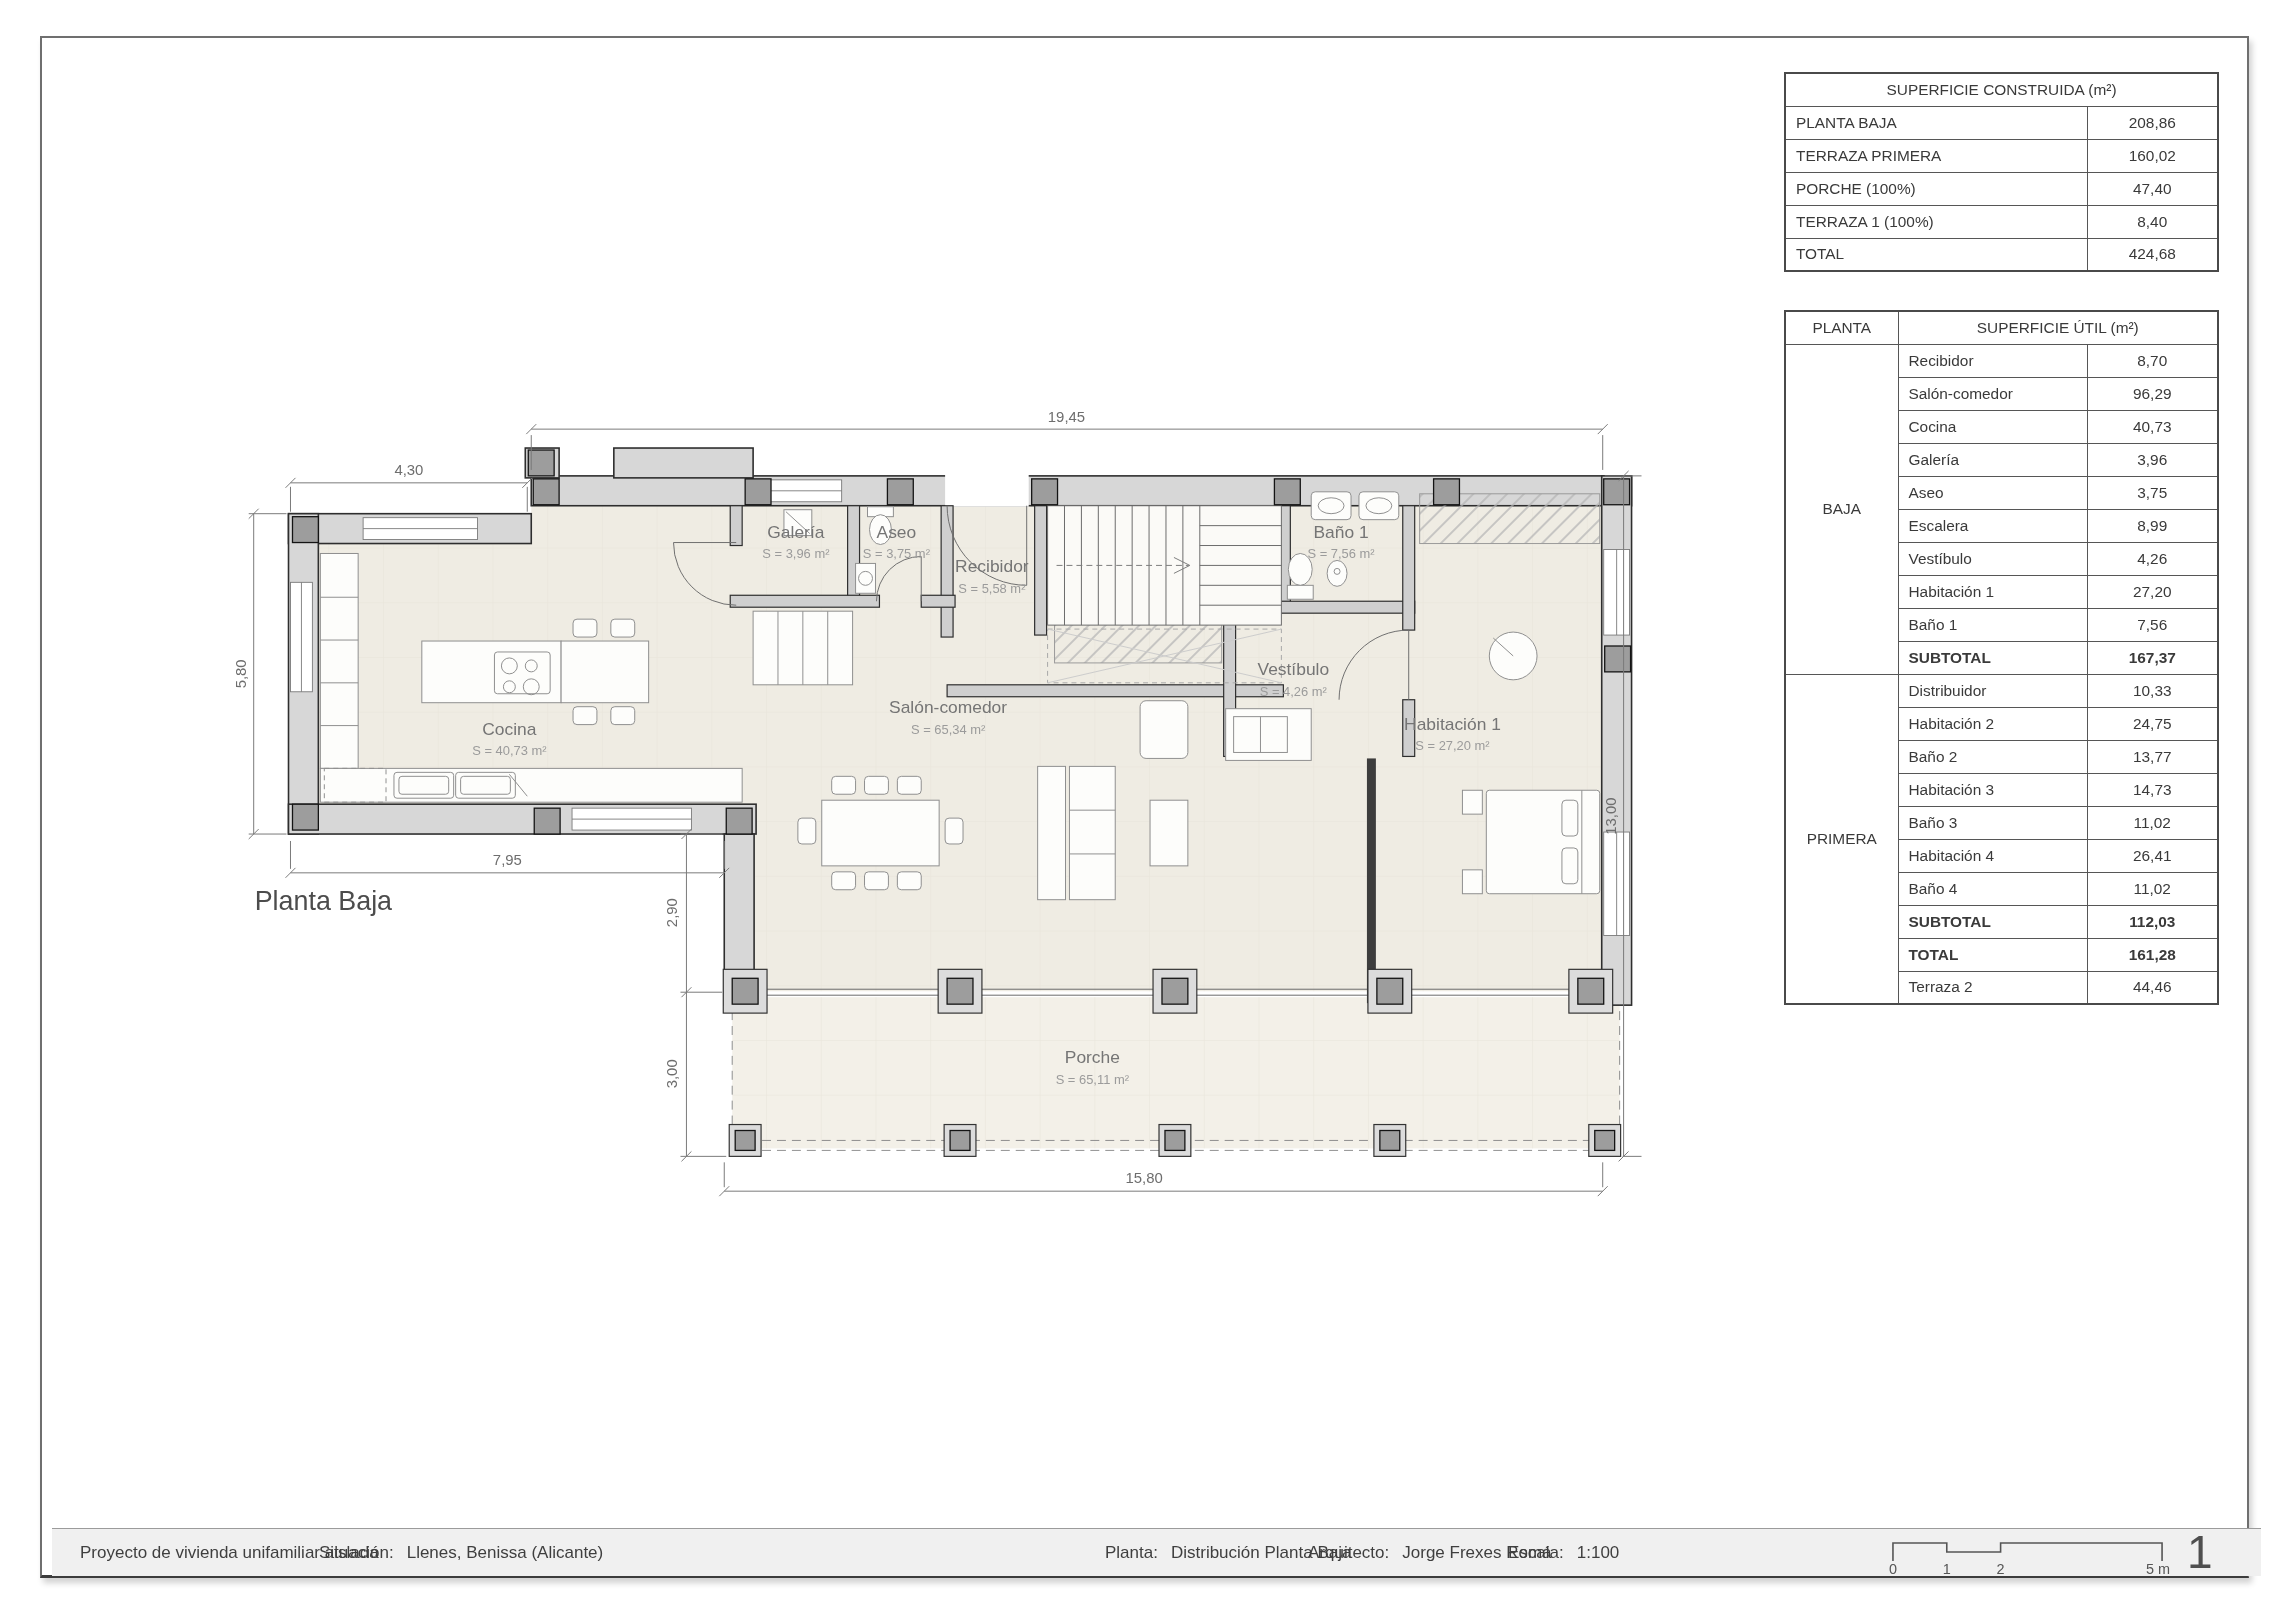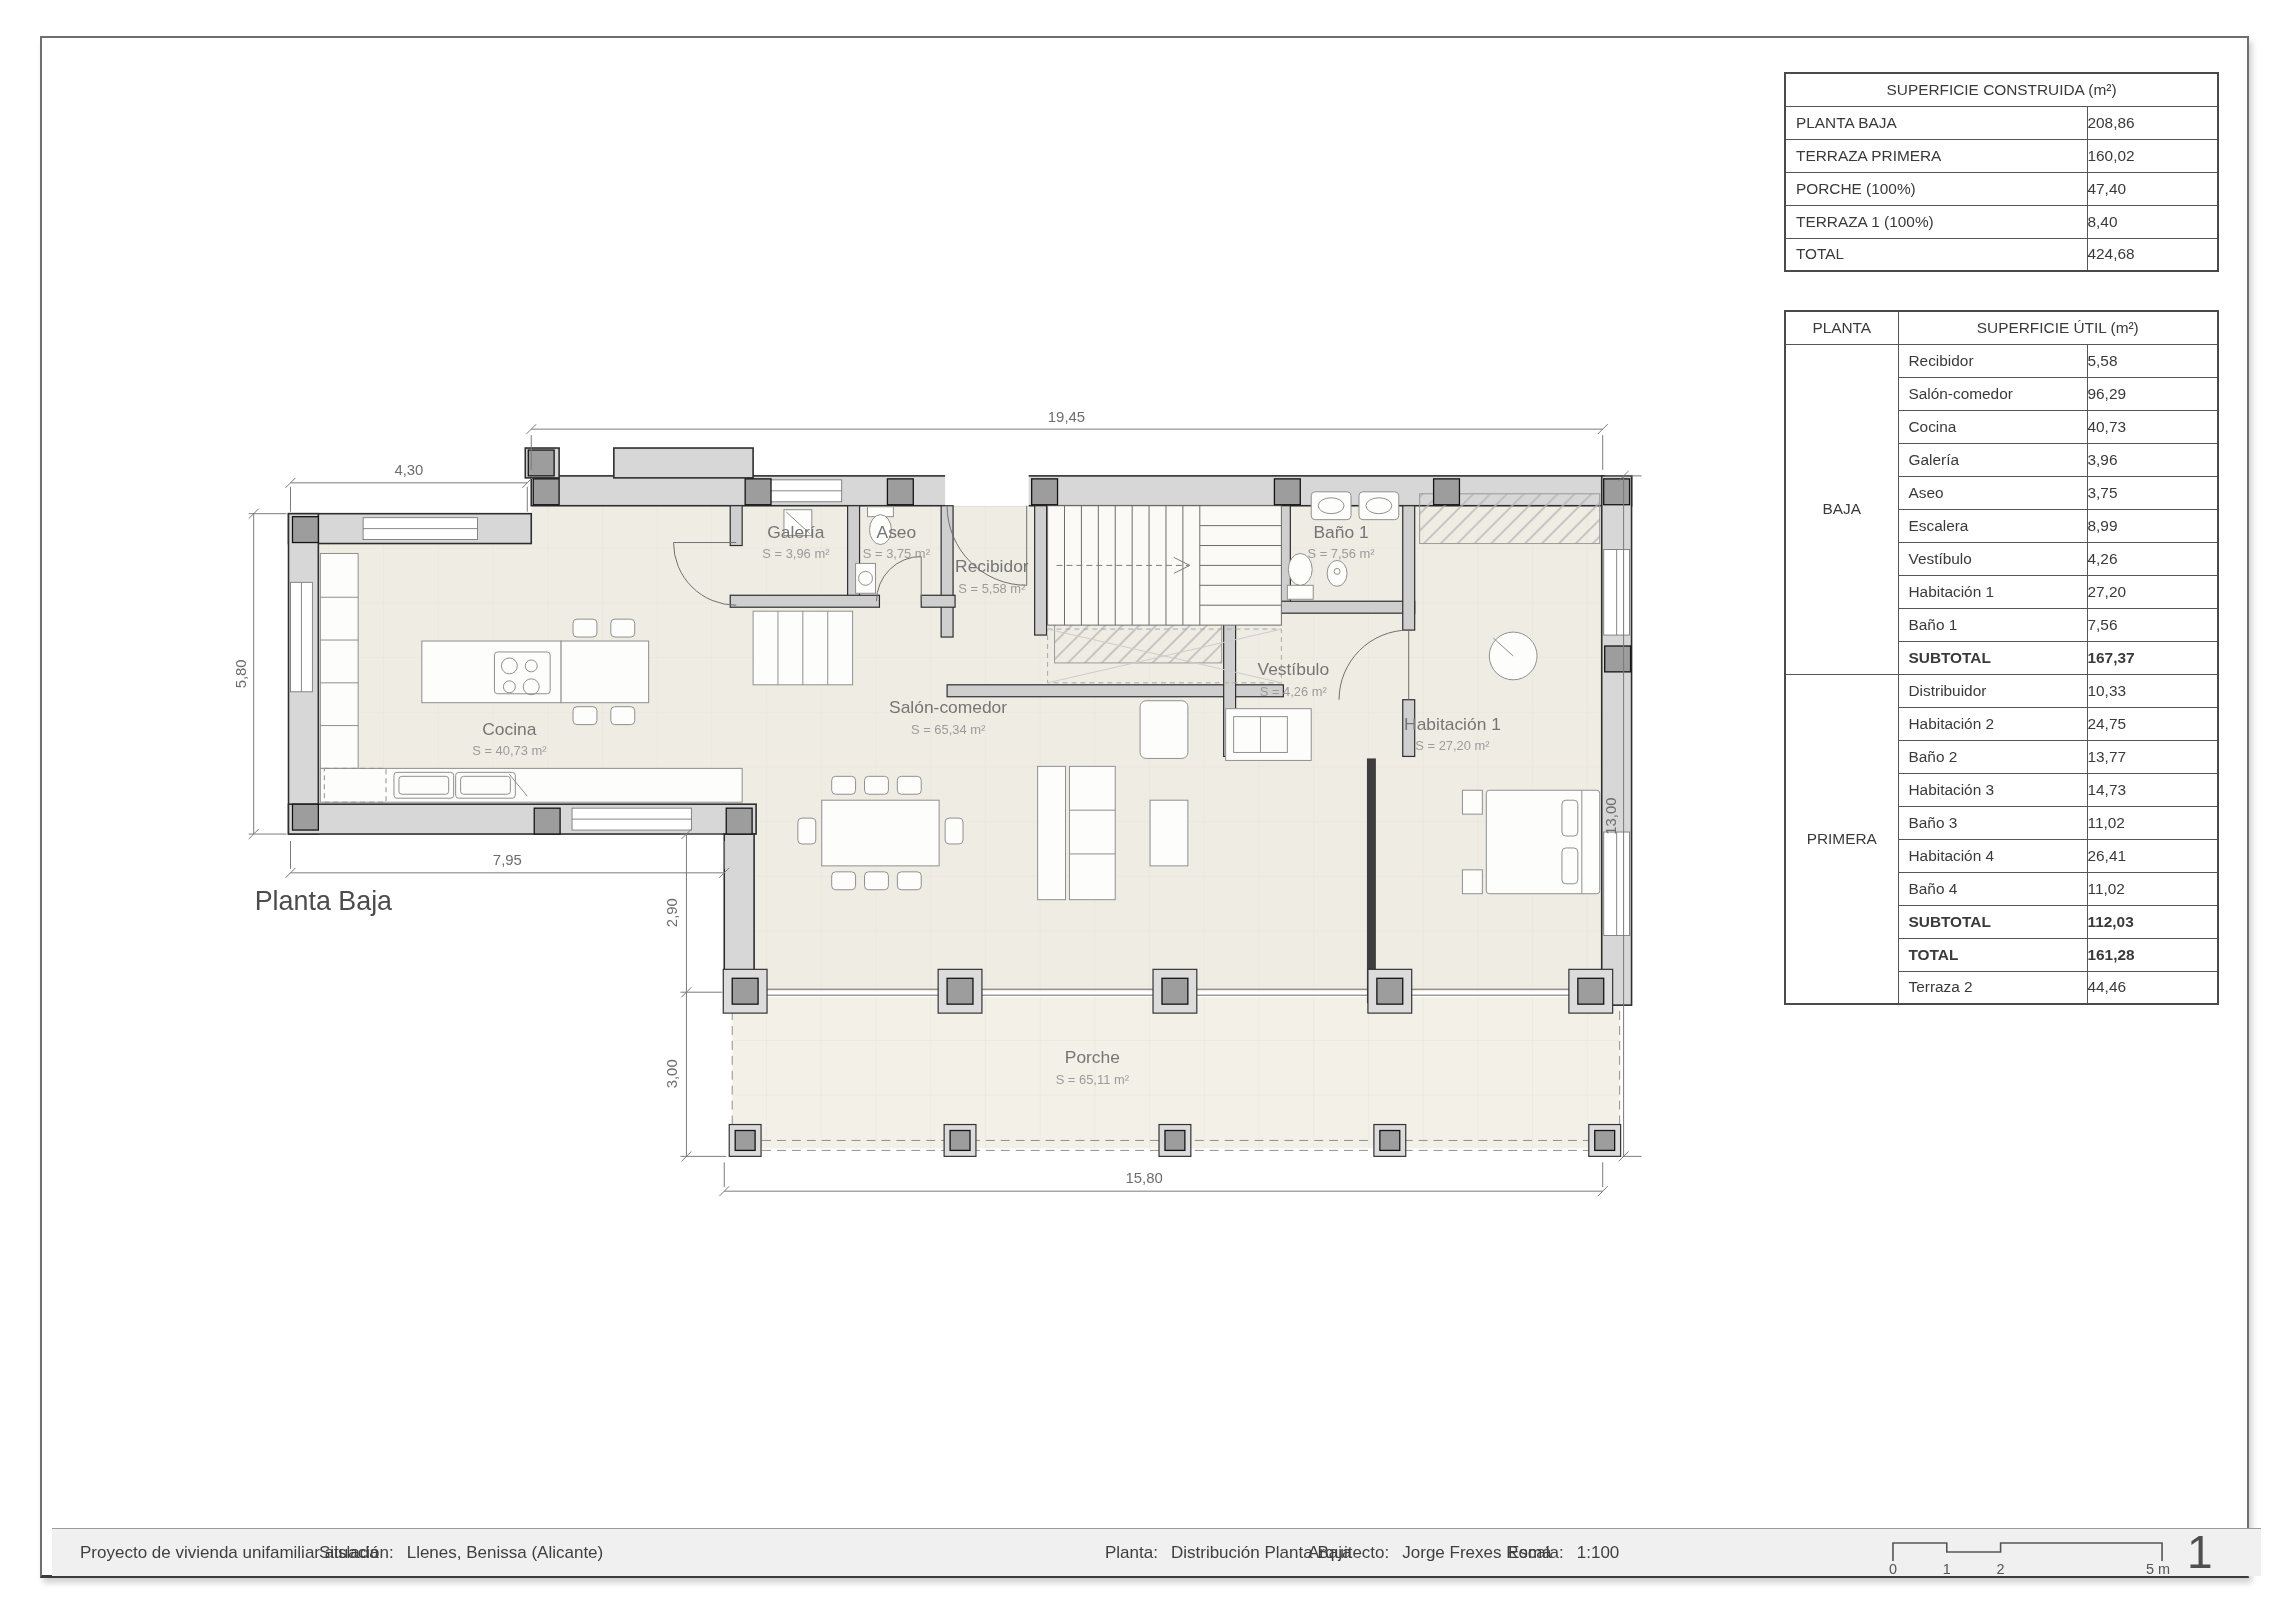--- a/index.html
+++ b/index.html
@@ -7,21 +7,21 @@
          font-family:"Liberation Sans",sans-serif;overflow:hidden;}
   .page-border{position:absolute;left:40px;top:36px;width:2209px;height:1542px;
          border:2px solid #6f6f6f;border-bottom:3px solid #3c3c3c;box-sizing:border-box;
          box-shadow:3px 5px 6px rgba(0,0,0,.18);}
   #plan-svg{position:absolute;left:0;top:0;}
   
   .area-table{position:absolute;border-collapse:collapse;table-layout:fixed;background:#fff;}
   .area-table td{border:1px solid #565656;height:33px;font-size:15.4px;color:#3a3a3a;
          padding:0 6px 0 10px;overflow:hidden;white-space:nowrap;box-sizing:border-box;}
   .area-table{border:2px solid #4a4a4a;}
-  .area-table td.num{text-align:left;padding:0;}
+  .area-table td.num{text-align:center;padding:0;}
   .area-table td.hdr{text-align:center;padding:0;}
   .area-table td.planta{text-align:center;padding:0;vertical-align:middle;}
   .area-table tr.bold td{font-weight:bold;margin-left:28px;}
   #tbl-construida{left:1784px;top:72px;width:434px;border-radius:31px;}
   #tbl-util{left:1784px;top:310px;width:434px;}
   
   #footer-band{position:absolute;left:52px;top:1528px;width:2209px;height:48px;
          background:#f0f0f0;border-top:1px solid #9b9b9b;box-sizing:border-box;}
   .fi{position:absolute;top:50%;transform:translateY(-50%);white-space:nowrap;
          font-size:17px;color:#3f3f3f;display:flex;gap:13px;}
@@ -382,21 +382,21 @@
         <col style="width:131px">
       </colgroup>
     <tbody>
         <tr>
           <td class="hdr">PLANTA</td>
           <td colspan="2" class="hdr">SUPERFICIE ÚTIL (m²)</td>
         </tr>
     <tr>
           <td rowspan="10" class="planta">BAJA</td>
           <td>Recibidor</td>
-          <td class="num">5,58</td>
+          <td class="num">8,70</td>
         </tr>
     <tr>
           <td>Salón-comedor</td>
           <td class="num">96,29</td>
         </tr>
     <tr>
           <td>Cocina</td>
           <td class="num">40,73</td>
         </tr>
     <tr>

